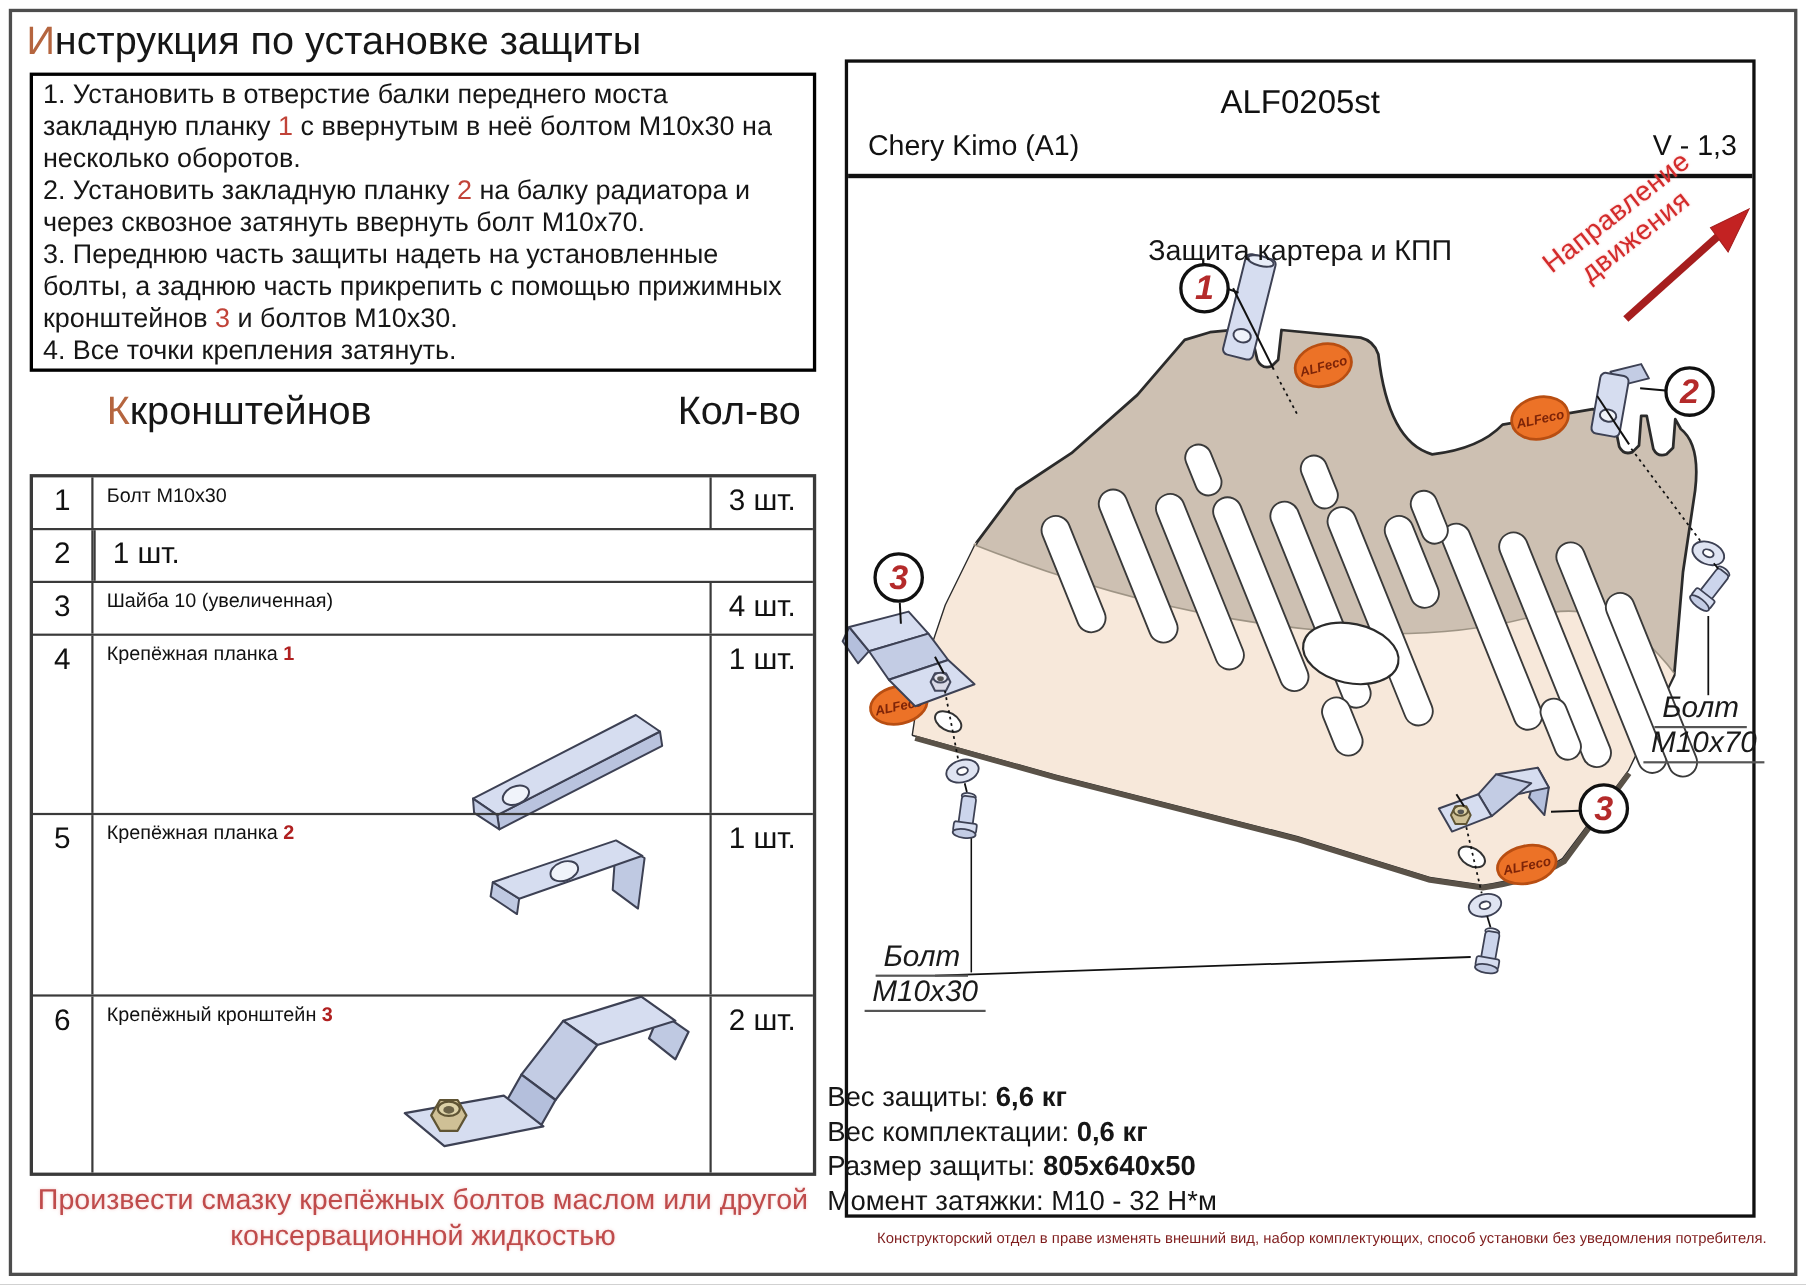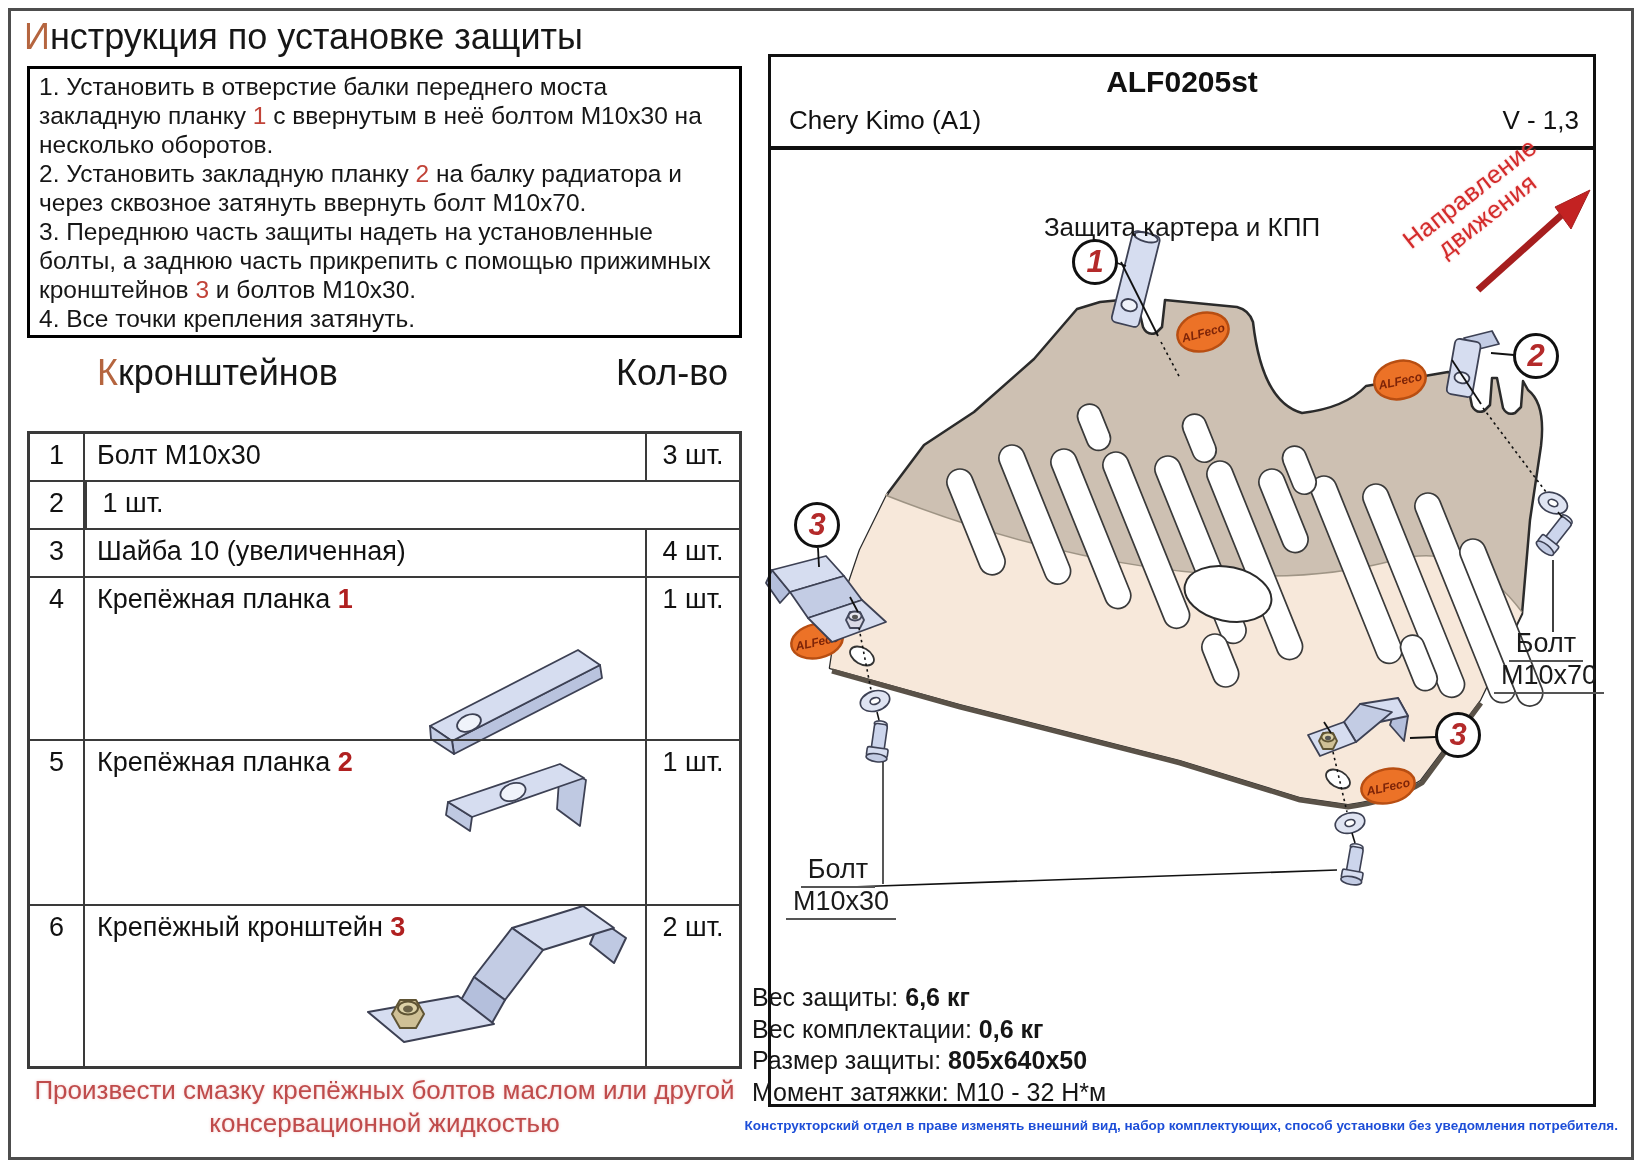--- a/index.html
+++ b/index.html
@@ -17,51 +17,51 @@
   .rnum{color:#c14338;}
 
   .comp-head{position:absolute;left:27px;top:352px;width:715px;display:flex;justify-content:space-between;align-items:baseline;}
   .comp-title{margin-left:70px;font-size:36px;color:#161616;}
   .qty-title{margin-right:14px;font-size:36px;color:#161616;}
 
   .tbl{position:absolute;left:27px;top:431px;width:715px;box-sizing:border-box;border:3px solid #3a3a3a;background:transparent;}
   .trow{display:flex;box-sizing:border-box;}
   .trow + .trow{border-top:2px solid #3a3a3a;}
   .c-num{width:55px;box-sizing:border-box;border-right:2px solid #3a3a3a;display:flex;justify-content:center;font-size:27px;padding-top:6px;}
-  .c-name{flex:1;padding:6px 12px 0 12px;font-size:27px;}
+  .c-name{flex:1;padding:6px 12px 0 12px;font-size:18px;}
   .c-qty{width:94px;box-sizing:border-box;border-left:2px solid #3a3a3a;display:flex;justify-content:center;font-size:27px;padding-top:6px;text-align:right;}
   .rbold{color:#b02020;font-weight:bold;}
 
   .note{position:absolute;left:27px;top:1074px;width:715px;text-align:center;font-size:26px;line-height:33px;
         color:#bf4b4b;text-shadow:0 0 3px rgba(225,130,130,.45);}
 
   .panel{position:absolute;left:768px;top:54px;width:828px;height:1053px;box-sizing:border-box;border:3px solid #101010;}
   .p-head{border-bottom:4px solid #101010;}
-  .p-code{text-align:center;font-size:30px;font-weight:bold;padding-top:8px;}
+  .p-code{text-align:center;font-size:30px;font-weight:normal;padding-top:20px;}
   .p-row{display:flex;justify-content:space-between;align-items:flex-end;padding:6px 14px 10px 18px;font-size:26px;}
   .p-model{width:260px;text-align:left;}
   .p-year{flex:1;text-align:center;}
   .p-ver{width:180px;text-align:right;}
   .subtitle{position:absolute;left:768px;top:212px;width:828px;text-align:center;font-size:26px;color:#161616;}
 
   .dir-label{position:absolute;left:1378px;top:176px;width:200px;text-align:center;font-size:25px;line-height:1.12;
              color:#d32b2b;letter-spacing:.5px;white-space:pre-line;transform:rotate(-38deg);
              text-shadow:0 0 2px rgba(240,140,140,.65);}
 
   .callout{position:absolute;width:46px;height:46px;border:3.5px solid #101010;border-radius:50%;background:#fff;
            display:flex;align-items:center;justify-content:center;font-size:31px;font-weight:bold;font-style:italic;
            color:#b42a2a;box-sizing:border-box;}
 
-  .bolt-label{position:absolute;text-align:center;font-size:27px;color:#1a1a1a;line-height:1.0;}
+  .bolt-label{position:absolute;text-align:center;font-size:27px;font-style:italic;color:#1a1a1a;line-height:1.0;}
   .bolt-label span{display:inline-block;border-bottom:2px solid #555;padding:0 7px 3px 7px;}
 
   .specs{position:absolute;left:752px;top:982px;font-size:25px;line-height:31.5px;color:#161616;}
   .specs .b{font-weight:bold;}
 
-  .footer{position:absolute;right:24px;top:1118px;width:1000px;text-align:right;font-size:13.5px;color:#1d4ed8;font-weight:bold;}
+  .footer{position:absolute;right:36px;top:1118px;width:1000px;text-align:right;font-size:13.5px;color:#7f1d1d;}
 </style>
 </head>
 <body>
 
 <div class="page">
 
   <svg class="gfx" width="1642" height="1168" viewBox="0 0 1642 1168">
 
     <g stroke="#3d4154" stroke-width="1.8" stroke-linejoin="round">
       <polygon points="452,741 600,665 602,678 454,754" fill="#b9c3de"></polygon>

